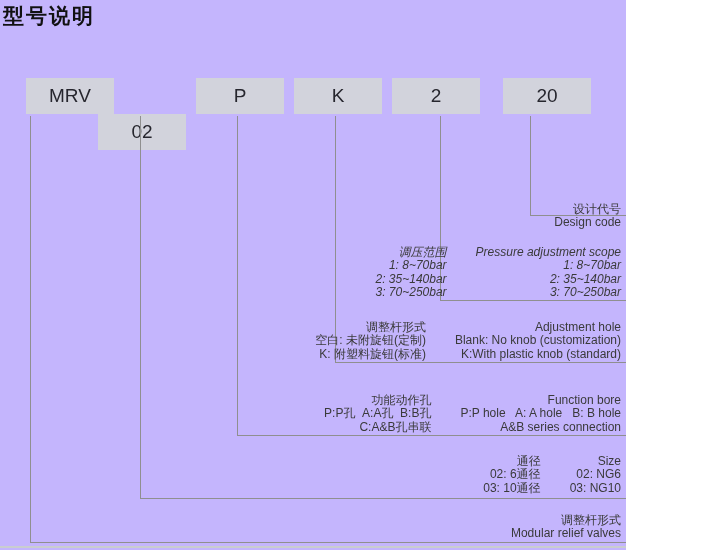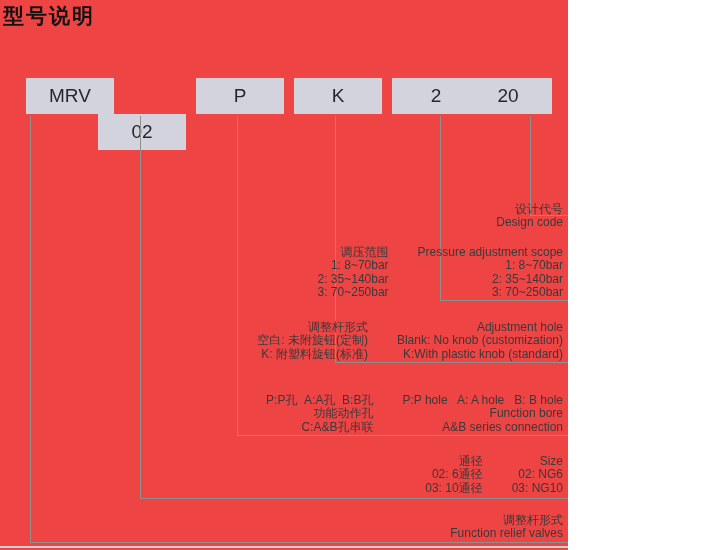--- a/index.html
+++ b/index.html
@@ -1,30 +1,30 @@
 <!DOCTYPE html>
 <html><head>
 <meta charset="utf-8">
 <style>
   html,body { margin:0; padding:0; background:#ffffff; }
   .canvas {
-    position:relative; width:568px; height:550px; background:#ef4444;
+    position:relative; width:626px; height:550px; background:#c4b5fd;
     font-family:"Liberation Sans", sans-serif; overflow:hidden;
   }
   .page-title {
     position:absolute; left:3px; top:2px; margin:0;
     font-size:21px; font-weight:bold; color:#111111; letter-spacing:2px;
   }
   .code-box {
     position:absolute; top:78px; width:88px; height:36px;
     background:#d2d3dc; color:#26262e; font-size:19px;
     text-align:center; line-height:36px;
   }
   #box-0{left:0px;margin-left:26px;} #box-1{left:98px;margin-top:36px;} #box-2{left:196px;}
-  #box-3{left:294px;} #box-4{left:392px;} #box-5{left:464px;}
+  #box-3{left:294px;} #box-4{left:392px;} #box-5{left:503px;}
 
   .vline { position:absolute; width:1px; background:#8f8f8f; top:116px; }
   #vl-product{left:30px;height:426px;}
   #vl-size{left:140px;height:382px;}
   #vl-function{left:237px;height:319px;}
   #vl-adjust{left:335px;height:246px;}
   #vl-pressure{left:440px;height:184px;}
   #vl-design{left:530px;height:99px;}
 
   .hline { position:absolute; height:1px; background:#8f8f8f; }
@@ -36,21 +36,21 @@
   #hl-design{left:530px;top:215px;width:174px;}
 
   .block {
     position:absolute; right:5px; color:#3a3a3a;
     font-size:12px; line-height:13.4px; text-align:right;
   }
   .block table { border-collapse:collapse; margin-left:auto; }
   .block td { padding:0; text-align:right; white-space:pre; }
   .block td.en { padding-left:29px; }
   #blk-design{top:187px;margin-top:16px;}
-  #blk-pressure{top:246px;}
+  #blk-pressure{top:246px;font-style:italic;}
   #blk-adjust{top:321px;}
   #blk-function{top:394px;}
   #blk-size{top:455px;}
   #blk-product{top:514px;}
 
   .bottom-border {
     position:absolute; left:0; top:546px; width:705px; height:2px;
     background:#c9cdd0;
   }
 </style>
@@ -126,26 +126,26 @@
         <td class="en">K:With plastic knob (standard)</td>
       </tr>
     </tbody>
       </table>
   </div>
 
   <div class="block" id="blk-function">
     <table>
       <tbody>
           <tr>
+        <td class="cn">功能动作孔</td>
+        <td class="en">Function bore</td>
+      </tr>
+      <tr>
         <td class="cn">P:P孔  A:A孔  B:B孔</td>
         <td class="en">P:P hole   A: A hole   B: B hole</td>
-      </tr>
-      <tr>
-        <td class="cn">功能动作孔</td>
-        <td class="en">Function bore</td>
       </tr>
       <tr>
         <td class="cn">C:A&amp;B孔串联</td>
         <td class="en">A&amp;B series connection</td>
       </tr>
     </tbody>
       </table>
   </div>
 
   <div class="block" id="blk-size">
@@ -162,18 +162,18 @@
       <tr>
         <td class="cn">03: 10通径</td>
         <td class="en">03: NG10</td>
       </tr>
     </tbody>
       </table>
   </div>
 
   <div class="block" id="blk-product">
     <div>调整杆形式</div>
-    <div>Function relief valves</div>
+    <div>Modular relief valves</div>
   </div>
 
   <div class="bottom-border"></div>
 
 </div>
 
 </body></html>

